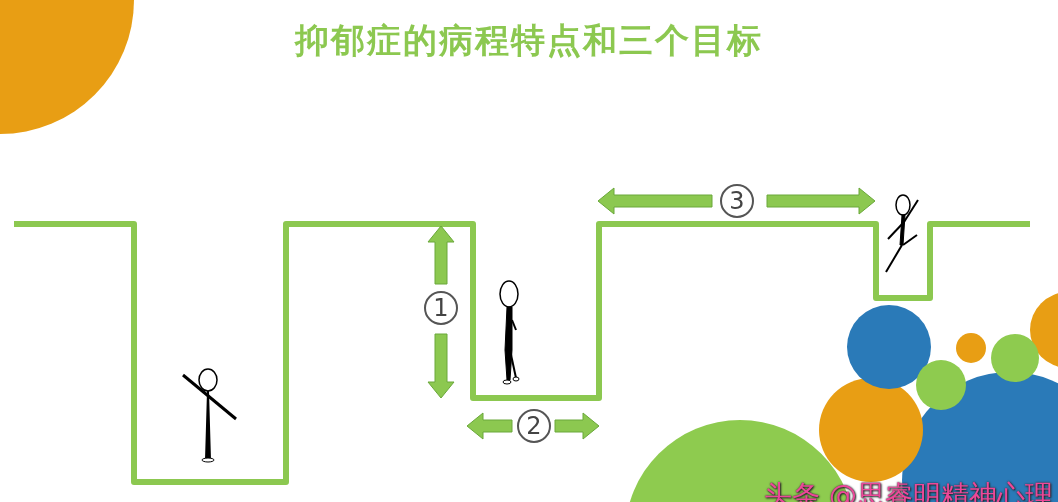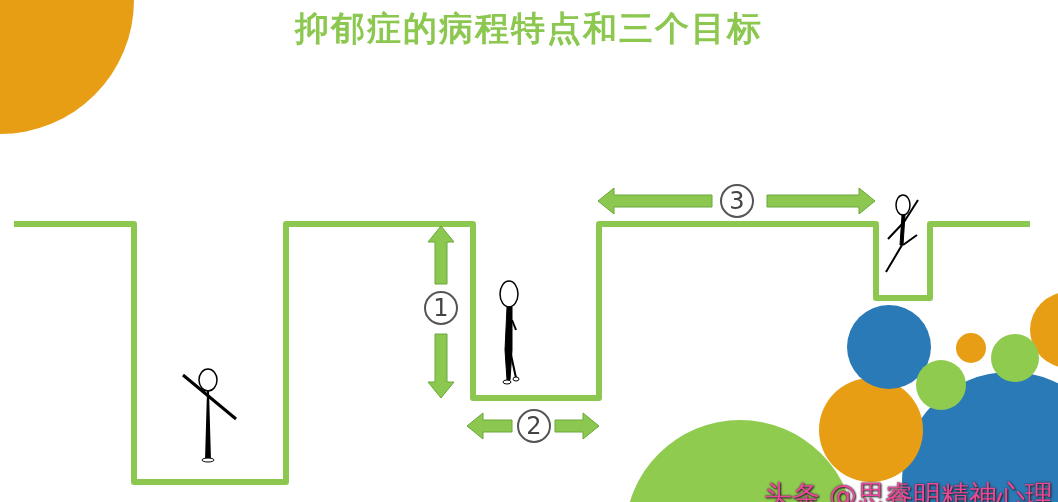--- a/index.html
+++ b/index.html
@@ -1,18 +1,18 @@
 <!DOCTYPE html>
 <html><head>
 <meta charset="utf-8">
 <style>
   html,body{margin:0;padding:0;}
   body{width:1058px;height:502px;overflow:hidden;background:#fff;position:relative;font-family:"DejaVu Sans",sans-serif;}
   svg{position:absolute;left:0;top:0;}
-  .title{position:absolute;left:0;width:1058px;top:6px;text-align:center;font-size:34px;font-weight:bold;color:#8cc850;letter-spacing:2px;}
+  .title{position:absolute;left:0;width:1058px;top:18px;text-align:center;font-size:34px;font-weight:bold;color:#8cc850;letter-spacing:2px;}
   .num{position:absolute;width:34px;height:34px;border:2px solid #555;border-radius:50%;box-sizing:border-box;text-align:center;line-height:30px;font-size:24px;color:#444;background:transparent;}
   .watermark{position:absolute;left:764px;top:477px;font-size:28px;color:#ec4899;text-shadow:1px 1px 2px #222, 0 0 2px #333;white-space:nowrap;}
 </style>
 </head>
 <body>
 
 <svg width="1058" height="502" viewBox="0 0 1058 502">
 
   <g>
     <circle cx="0" cy="0" r="134" fill="#e89e14"></circle>

